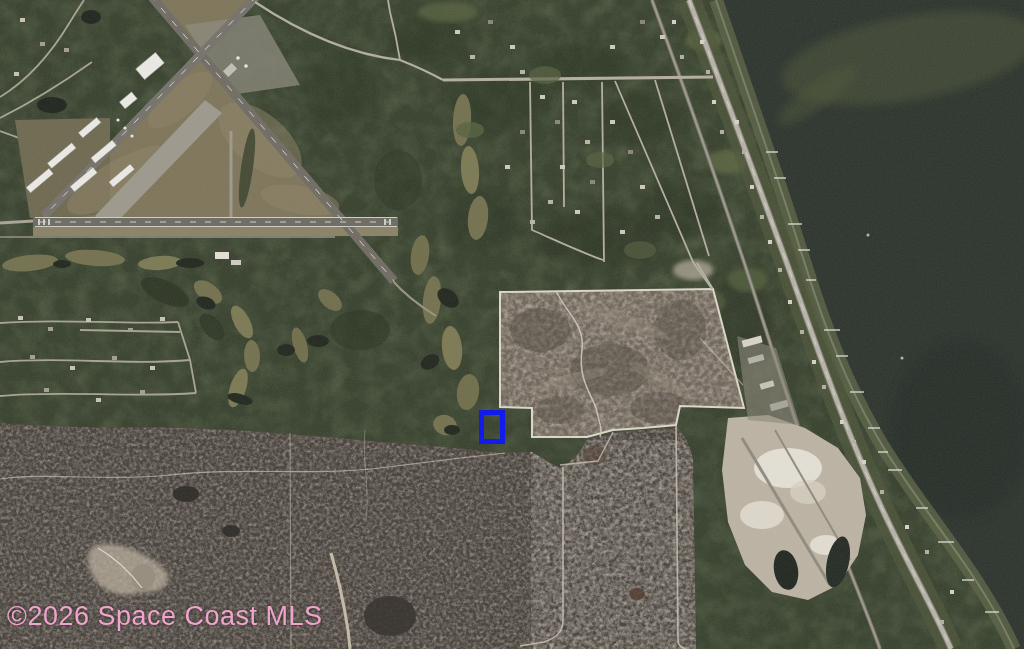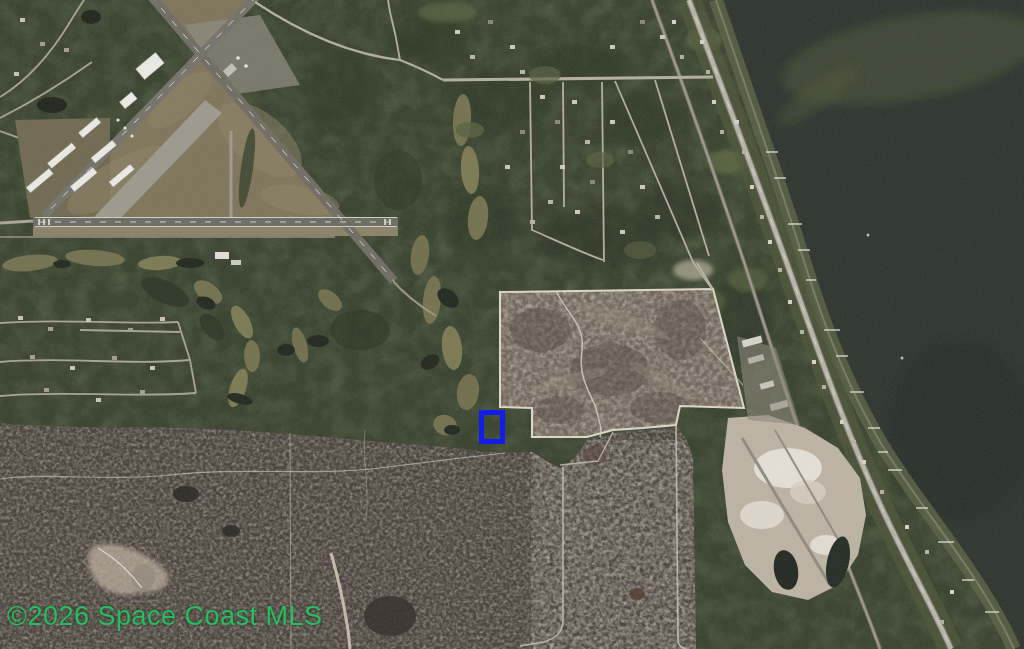--- a/index.html
+++ b/index.html
@@ -1,18 +1,18 @@
 <!DOCTYPE html>
 <html><head>
 <meta charset="utf-8">
 <style>
   html,body{margin:0;padding:0;background:#111;}
   .viewport{position:relative;width:1024px;height:649px;overflow:hidden;background:#36402c;font-family:"Liberation Sans",sans-serif;}
   .viewport svg{position:absolute;left:0;top:0;display:block;}
-  .watermark{position:absolute;left:7px;bottom:17px;color:#22c55e;font-size:27px;letter-spacing:0.5px;opacity:.95;text-shadow:0 0 3px rgba(0,0,0,.45);user-select:none;}
+  .watermark{position:absolute;left:7px;bottom:17px;color:#f9a8d4;font-size:27px;letter-spacing:0.5px;opacity:.95;text-shadow:0 0 3px rgba(0,0,0,.45);user-select:none;}
 </style>
 </head>
 <body>
 
 <div class="viewport">
 <svg width="1024" height="649" viewBox="0 0 1024 649">
   <defs>
     <filter id="leafdark" x="-5%" y="-5%" width="110%" height="110%">
       <feTurbulence type="fractalNoise" baseFrequency="0.055" numOctaves="4" seed="11"></feTurbulence>
       <feColorMatrix type="matrix" values="0 0 0 0 0.10  0 0 0 0 0.13  0 0 0 0 0.07  0.9 0.9 0.9 0 -1.1"></feColorMatrix>

